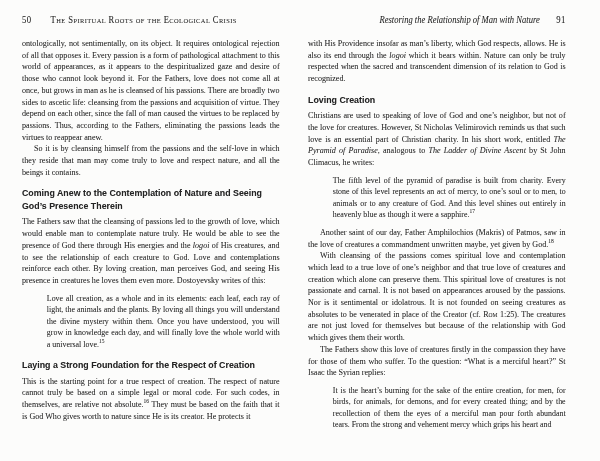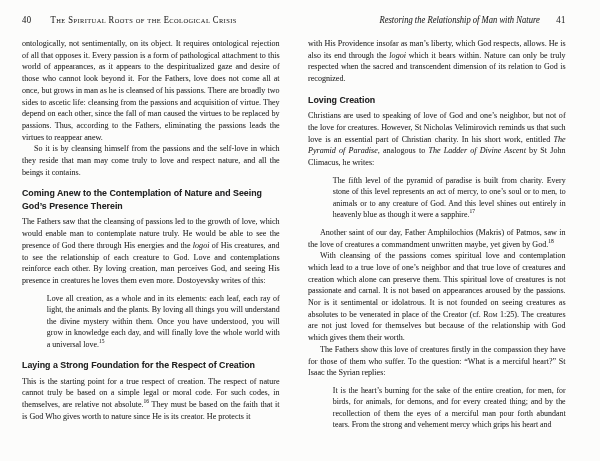--- a/index.html
+++ b/index.html
@@ -44,38 +44,38 @@
   sup.run-sup { font-size: 6px; line-height: 0; }
 </style>
 </head>
 <body>
 
 <div class="spread">
 
   <div class="page page-left">
     <div class="page-inner">
       <div class="running-head rh-left">
-        <span class="rh-num">40</span>
+        <span class="rh-num">50</span>
         <span class="rh-title">The Spiritual Roots of the Ecological Crisis</span>
       </div>
       <p class="para"><span class="run-plain">ontologically, not sentimentally, on its object. It requires ontological rejection of all that opposes it. Every passion is a form of pathological attachment to this world of appearances, as it appears to the despiritualized gaze and desire of those who cannot look beyond it. For the Fathers, love does not come all at once, but grows in man as he is cleansed of his passions. There are broadly two sides to ascetic life: cleansing from the passions and acquisition of virtue. They depend on each other, since the fall of man caused the virtues to be replaced by passions. Thus, according to the Fathers, eliminating the passions leads the virtues to reappear anew.</span></p>
       <p class="para indent"><span class="run-plain">So it is by cleansing himself from the passions and the self-love in which they reside that man may come truly to love and respect nature, and all the beings it contains.</span></p>
       <h2 class="heading">Coming Anew to the Contemplation of Nature and Seeing God’s Presence Therein</h2>
       <p class="para"><span class="run-plain">The Fathers saw that the cleansing of passions led to the growth of love, which would enable man to contemplate nature truly. He would be able to see the presence of God there through His energies and the </span><span class="run-i">logoi</span><span class="run-plain"> of His creatures, and to see the relationship of each creature to God. Love and contemplations reinforce each other. By loving creation, man perceives God, and seeing His presence in creatures he loves them even more. Dostoyevsky writes of this:</span></p>
       <div class="quote"><span class="run-plain">Love all creation, as a whole and in its elements: each leaf, each ray of light, the animals and the plants. By loving all things you will understand the divine mystery within them. Once you have understood, you will grow in knowledge each day, and will finally love the whole world with a universal love.</span><sup class="run-sup">15</sup></div>
       <h2 class="heading">Laying a Strong Foundation for the Respect of Creation</h2>
       <p class="para"><span class="run-plain">This is the starting point for a true respect of creation. The respect of nature cannot truly be based on a simple legal or moral code. For such codes, in themselves, are relative not absolute.</span><sup class="run-sup">16</sup><span class="run-plain"> They must be based on the faith that it is God Who gives worth to nature since He is its creator. He protects it</span></p>
     </div>
   </div>
 
   <div class="page page-right">
     <div class="page-inner">
       <div class="running-head rh-right">
         <span class="rh-title">Restoring the Relationship of Man with Nature</span>
-        <span class="rh-num">41</span>
+        <span class="rh-num">91</span>
       </div>
       <p class="para"><span class="run-plain">with His Providence insofar as man’s liberty, which God respects, allows. He is also its end through the </span><span class="run-i">logoi</span><span class="run-plain"> which it bears within. Nature can only be truly respected when the sacred and transcendent dimension of its relation to God is recognized.</span></p>
       <h2 class="heading">Loving Creation</h2>
       <p class="para"><span class="run-plain">Christians are used to speaking of love of God and one’s neighbor, but not of the love for creatures. However, St Nicholas Velimirovich reminds us that such love is an essential part of Christian charity. In his short work, entitled </span><span class="run-i">The Pyramid of Paradise</span><span class="run-plain">, analogous to </span><span class="run-i">The Ladder of Divine Ascent</span><span class="run-plain"> by St John Climacus, he writes:</span></p>
       <div class="quote"><span class="run-plain">The fifth level of the pyramid of paradise is built from charity. Every stone of this level represents an act of mercy, to one’s soul or to men, to animals or to any creature of God. And this level shines out entirely in heavenly blue as though it were a sapphire.</span><sup class="run-sup">17</sup></div>
       <p class="para indent"><span class="run-plain">Another saint of our day, Father Amphilochios (Makris) of Patmos, saw in the love of creatures a commandment unwritten maybe, yet given by God.</span><sup class="run-sup">18</sup></p>
       <p class="para indent"><span class="run-plain">With cleansing of the passions comes spiritual love and contemplation which lead to a true love of one’s neighbor and that true love of creatures and creation which alone can preserve them. This spiritual love of creatures is not passionate and carnal. It is not based on appearances aroused by the passions. Nor is it sentimental or idolatrous. It is not founded on seeing creatures as absolutes to be venerated in place of the Creator (cf. </span><span class="run-sc">Rom</span><span class="run-plain"> 1:25). The creatures are not just loved for themselves but because of the relationship with God which gives them their worth.</span></p>
       <p class="para indent"><span class="run-plain">The Fathers show this love of creatures firstly in the compassion they have for those of them who suffer. To the question: “What is a merciful heart?” St Isaac the Syrian replies:</span></p>
       <div class="quote"><span class="run-plain">It is the heart’s burning for the sake of the entire creation, for men, for birds, for animals, for demons, and for every created thing; and by the recollection of them the eyes of a merciful man pour forth abundant tears. From the strong and vehement mercy which grips his heart and</span></div>
     </div>

